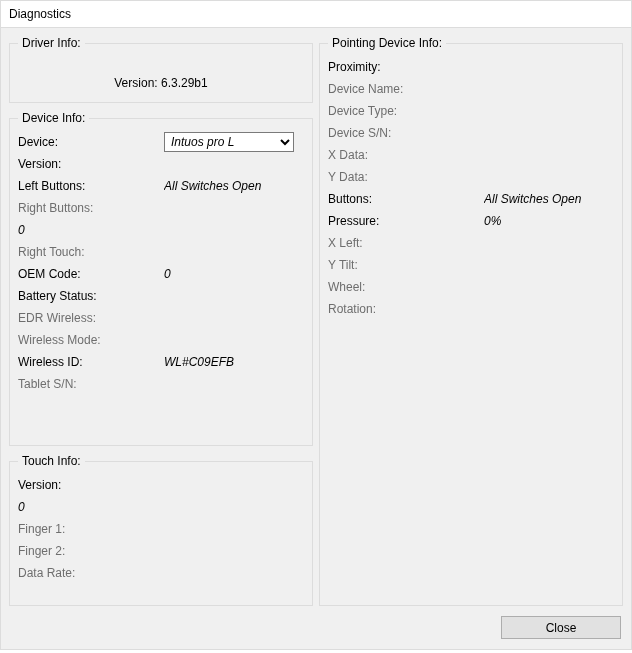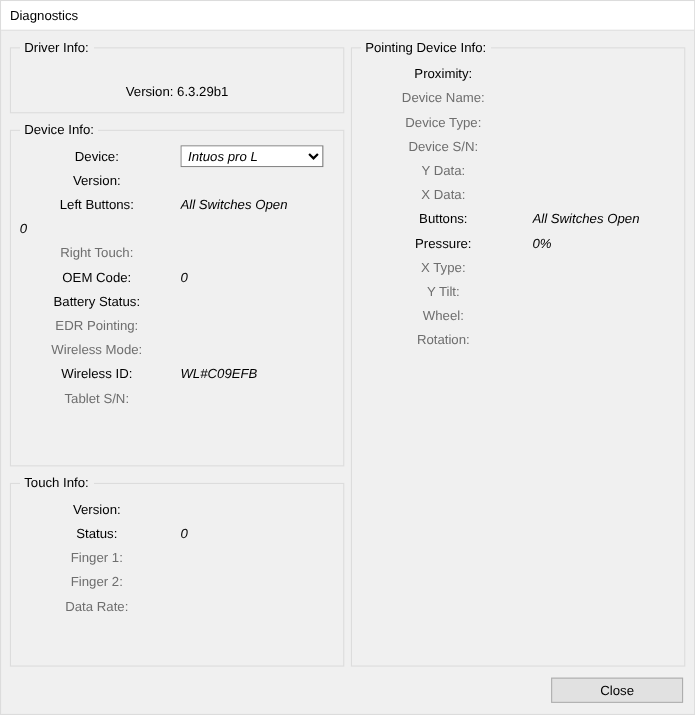--- a/index.html
+++ b/index.html
@@ -65,21 +65,21 @@
     font-size:12px;
     color:var(--fieldset-title);
   }
   .row{
     display:flex;
     align-items:center;
     height:22px;
   }
   .row .lbl{
     width:140px;
-    text-align:center;
+    text-align:left;
     padding-right:6px;
     white-space:nowrap;
   }
   .row .val{
     flex:1;
     text-align:left;
     white-space:nowrap;
     overflow:hidden;
     text-overflow:ellipsis;
     font-style:italic;
@@ -146,37 +146,41 @@
           </span>
         </div>
         <div class="row">
           <span class="lbl">Version:</span>
           <span class="val"></span>
         </div>
         <div class="row">
           <span class="lbl">Left Buttons:</span>
           <span class="val">All Switches Open</span>
         </div>
+        <div class="row muted">
+          <span class="lbl">Right Buttons:</span>
+          <span class="val"></span>
+        </div>
         <div class="row">
           <span class="val">0</span>
         </div>
         <div class="row muted">
           <span class="lbl">Right Touch:</span>
           <span class="val"></span>
         </div>
         <div class="row">
           <span class="lbl">OEM Code:</span>
           <span class="val">0</span>
         </div>
         <div class="row">
           <span class="lbl">Battery Status:</span>
           <span class="val"></span>
         </div>
         <div class="row muted">
-          <span class="lbl">EDR Pointing:</span>
+          <span class="lbl">EDR Wireless:</span>
           <span class="val"></span>
         </div>
         <div class="row muted">
           <span class="lbl">Wireless Mode:</span>
           <span class="val"></span>
         </div>
         <div class="row">
           <span class="lbl">Wireless ID:</span>
           <span class="val">WL#C09EFB</span>
         </div>
@@ -187,21 +191,20 @@
         <div style="height:40px"></div>
       </fieldset>
 
       <fieldset class="touch-list stretch">
         <legend>Touch Info:</legend>
         <div class="row">
           <span class="lbl">Version:</span>
           <span class="val"></span>
         </div>
         <div class="row">
-          <span class="lbl">Status:</span>
           <span class="val">0</span>
         </div>
         <div class="row muted">
           <span class="lbl">Finger 1:</span>
           <span class="val"></span>
         </div>
         <div class="row muted">
           <span class="lbl">Finger 2:</span>
           <span class="val"></span>
         </div>
@@ -225,37 +228,37 @@
         </div>
         <div class="row muted">
           <span class="lbl">Device Type:</span>
           <span class="val"></span>
         </div>
         <div class="row muted">
           <span class="lbl">Device S/N:</span>
           <span class="val"></span>
         </div>
         <div class="row muted">
+          <span class="lbl">X Data:</span>
+          <span class="val"></span>
+        </div>
+        <div class="row muted">
           <span class="lbl">Y Data:</span>
-          <span class="val"></span>
-        </div>
-        <div class="row muted">
-          <span class="lbl">X Data:</span>
           <span class="val"></span>
         </div>
         <div class="row">
           <span class="lbl">Buttons:</span>
           <span class="val">All Switches Open</span>
         </div>
         <div class="row">
           <span class="lbl">Pressure:</span>
           <span class="val">0%</span>
         </div>
         <div class="row muted">
-          <span class="lbl">X Type:</span>
+          <span class="lbl">X Left:</span>
           <span class="val"></span>
         </div>
         <div class="row muted">
           <span class="lbl">Y Tilt:</span>
           <span class="val"></span>
         </div>
         <div class="row muted">
           <span class="lbl">Wheel:</span>
           <span class="val"></span>
         </div>

